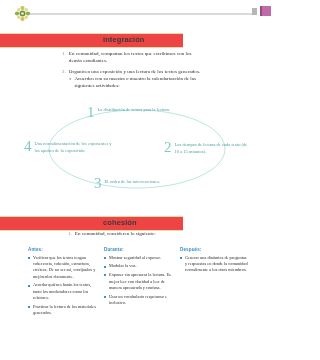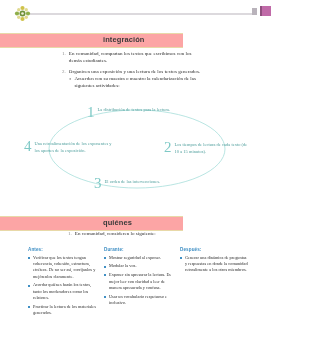--- a/index.html
+++ b/index.html
@@ -59,21 +59,21 @@
     background: #c06aa8;
     border-left: 2px solid #8e4f7d;
   }
 
   
   .section-head {
     position: absolute;
     left: 0;
     height: 13px;
     width: 183px;
-    background: #fca5a5;
+    background: #ef4444;
     border-top: 1px solid #e8d9a8;
     border-bottom: 1px solid #e8d9a8;
   }
   .section-head .label {
     position: absolute;
     left: 103px;
     top: 1px;
     font-family: "Liberation Sans", sans-serif;
     font-size: 7.5px;
     font-weight: bold;
@@ -272,21 +272,21 @@
     <span class="cap">El orden de las intervenciones.</span>
   </div>
 
   <div class="node" id="node-4">
     <span class="digit">4</span>
     <span class="cap">Una retroalimentación de los exponentes y los aportes de la exposición.</span>
   </div>
 </div>
 
 <div class="section-head" id="head-difusion">
-  <div class="label">quiénes</div>
+  <div class="label">cohesión</div>
 </div>
 
 <div class="instr" id="instr-3">
   <span class="num">1.</span>
   <span class="txt">En comunidad, consideren lo siguiente:</span>
 </div>
 
 <div class="cols">
 
   <div class="col">

